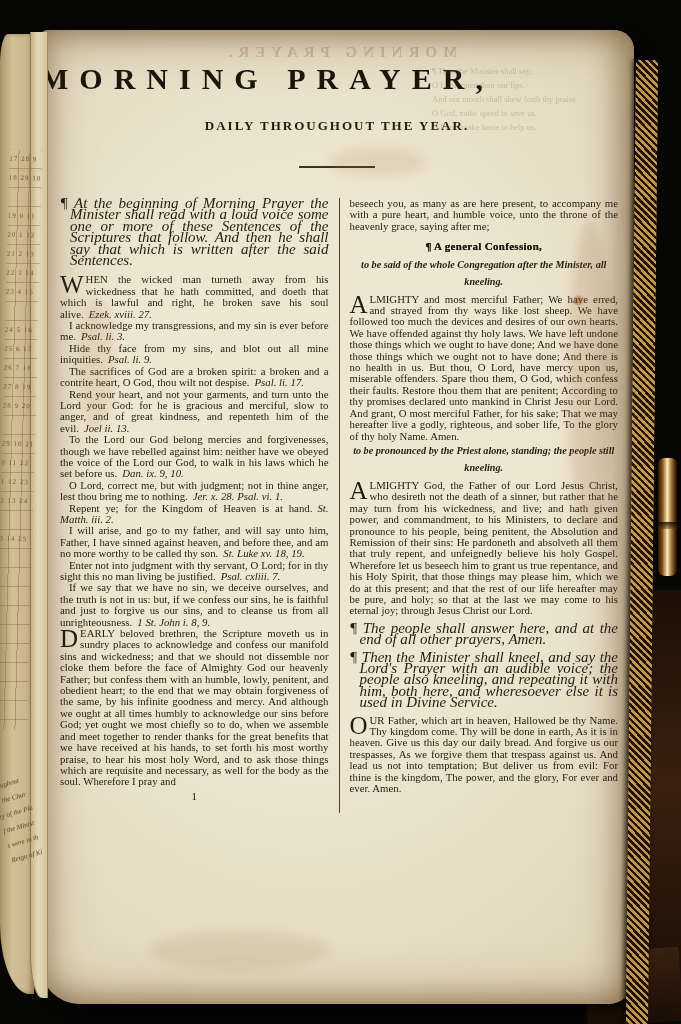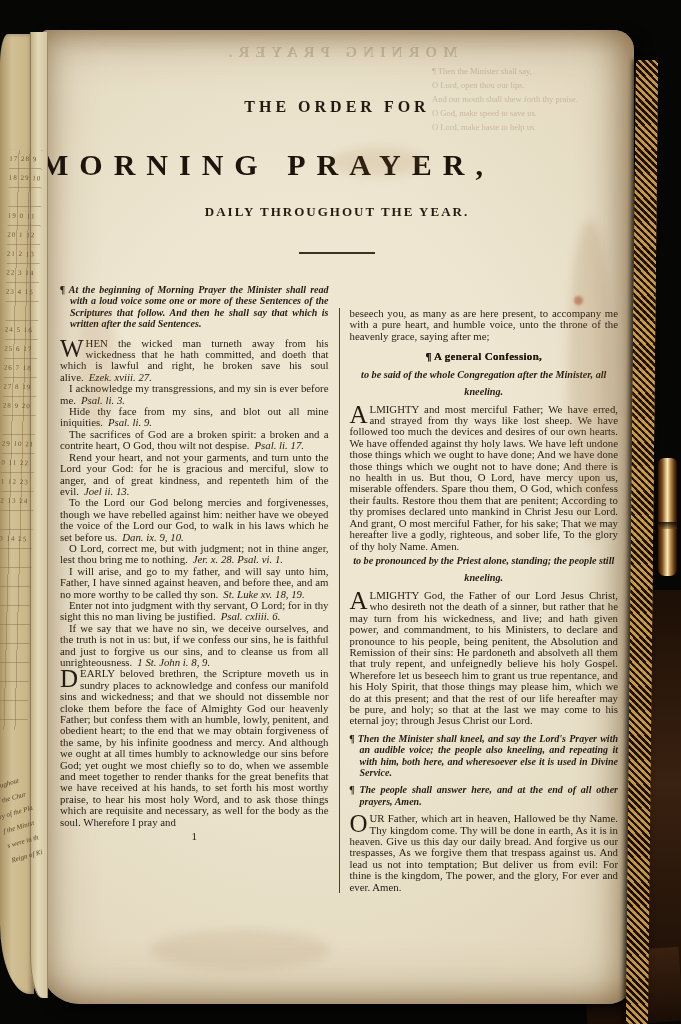--- a/index.html
+++ b/index.html
@@ -61,78 +61,78 @@
   .st4{left:574px;top:296px;width:9px;height:9px;background:rgba(160,60,20,.45);filter:blur(1px);}
   .st5{left:150px;top:930px;width:180px;height:40px;background:rgba(140,100,55,.12);}
 
   
   .hdr1{margin:0;padding-top:68px;text-align:center;font-size:16px;font-weight:bold;letter-spacing:4px;color:#221a10;}
   .hdr2{margin:32px 0 0;text-align:left;font-size:30px;font-weight:bold;letter-spacing:11px;color:#1d150c;}
   .hdr3{margin:22px 0 8px;text-align:center;font-size:13px;font-weight:bold;letter-spacing:2px;}
   .rule{width:76px;height:2px;background:#3c3222;margin:32px auto 0;}
   .cols{display:flex;margin:30px 16px 0 20px;font-size:10.8px;line-height:11.4px;text-align:justify;}
   .colL{width:50%;padding-right:10px;}
-  .colR{width:50%;padding-left:10px;border-left:1px solid #4e4030;margin-top:24px;}
+  .colR{width:50%;padding-left:10px;border-left:1px solid #4e4030;}
   .para{margin:0;text-indent:9px;}
   .drop{text-indent:0;}
   .dropcap{float:left;font-size:25px;line-height:20px;margin:1px 2px 0 0;}
   .cite{font-style:italic;margin-left:5px;}
-  .rubric{font-style:italic;font-weight:bold;font-size:10px;line-height:11.4px;margin:0 0 8px;
+  .rubric{font-style:italic;font-weight:normal;font-size:15px;line-height:11.4px;margin:0 0 8px;
           padding-left:10px;text-indent:-10px;text-align:justify;}
   .rubric.mid{margin:6px 0;}
   .bl-heading{text-align:center;font-weight:bold;font-size:11px;margin:9px 0 3px;letter-spacing:.3px;
     text-shadow:0 0 .5px #241c12;}
   .center-rubric{text-align:center;font-style:italic;font-weight:bold;font-size:10.2px;line-height:17px;margin:0 0 4px;}
   .pageno{text-align:center;margin-top:3px;font-size:11px;text-indent:0;}
 </style>
 </head>
 <body>
 
 <div class="scene">
 
   <div class="cover-right"></div>
   <div class="cover-bottom"></div>
 
   <div class="page">
-    <h3 class="hdr1">THE ORDER FOR</h3>
     <h1 class="hdr2">MORNING PRAYER,</h1>
     <h4 class="hdr3">DAILY THROUGHOUT THE YEAR.</h4>
     <div class="rule"></div>
 
     <div class="cols">
 
       <div class="colL">
         <p class="rubric">¶ At the beginning of Morning Prayer the Minister shall read with a loud voice some one or more of these Sentences of the Scriptures that follow.  And then he shall say that which is written after the said Sentences.</p>
 
         <p class="para drop"><span class="dropcap">W</span><span>HEN the wicked man turneth away from his wickedness that he hath committed, and doeth that which is lawful and right, he broken save his soul alive.</span><span class="cite">Ezek. xviii. 27.</span></p>
         <p class="para"><span>I acknowledge my transgressions, and my sin is ever before me.</span><span class="cite">Psal. li. 3.</span></p>
         <p class="para"><span>Hide thy face from my sins, and blot out all mine iniquities.</span><span class="cite">Psal. li. 9.</span></p>
         <p class="para"><span>The sacrifices of God are a broken spirit: a broken and a contrite heart, O God, thou wilt not despise.</span><span class="cite">Psal. li. 17.</span></p>
         <p class="para"><span>Rend your heart, and not your garments, and turn unto the Lord your God: for he is gracious and merciful, slow to anger, and of great kindness, and repenteth him of the evil.</span><span class="cite">Joel ii. 13.</span></p>
         <p class="para"><span>To the Lord our God belong mercies and forgivenesses, though we have rebelled against him: neither have we obeyed the voice of the Lord our God, to walk in his laws which he set before us.</span><span class="cite">Dan. ix. 9, 10.</span></p>
         <p class="para"><span>O Lord, correct me, but with judgment; not in thine anger, lest thou bring me to nothing.</span><span class="cite">Jer. x. 28.  Psal. vi. 1.</span></p>
+        <p class="para"><span>Repent ye; for the Kingdom of Heaven is at hand.</span><span class="cite">St. Matth. iii. 2.</span></p>
         <p class="para"><span>I will arise, and go to my father, and will say unto him, Father, I have sinned against heaven, and before thee, and am no more worthy to be called thy son.</span><span class="cite">St. Luke xv. 18, 19.</span></p>
-        <p class="para"><span>Enter not into judgment with thy servant, O Lord; for in thy sight this no man living be justified.</span><span class="cite">Psal. cxliii. 6.</span></p>
+        <p class="para"><span>Enter not into judgment with thy servant, O Lord; for in thy sight this no man living be justified.</span><span class="cite">Psal. cxliii. 7.</span></p>
         <p class="para"><span>If we say that we have no sin, we deceive ourselves, and the truth is not in us: but, if we confess our sins, he is faithful and just to forgive us our sins, and to cleanse us from all unrighteousness.</span><span class="cite">1 St. John i. 8, 9.</span></p>
         <p class="para drop"><span class="dropcap">D</span><span>EARLY beloved brethren, the Scripture moveth us in sundry places to acknowledge and confess our manifold sins and wickedness; and that we should not dissemble nor cloke them before the face of Almighty God our heavenly Father; but confess them with an humble, lowly, penitent, and obedient heart; to the end that we may obtain forgiveness of the same, by his infinite goodness and mercy.  And although we ought at all times humbly to acknowledge our sins before God; yet ought we most chiefly so to do, when we assemble and meet together to render thanks for the great benefits that we have received at his hands, to set forth his most worthy praise, to hear his most holy Word, and to ask those things which are requisite and necessary, as well for the body as the soul.  Wherefore I pray and</span></p>
         <p class="pageno">1</p>
       </div>
 
       <div class="colR">
         <p class="para drop"><span>beseech you, as many as are here present, to accompany me with a pure heart, and humble voice, unto the throne of the heavenly grace, saying after me;</span></p>
 
         <p class="bl-heading">¶ A general Confession,</p>
         <p class="center-rubric">to be said of the whole Congregation after the Minister, all kneeling.</p>
         <p class="para drop"><span class="dropcap">A</span><span>LMIGHTY and most merciful Father; We have erred, and strayed from thy ways like lost sheep.  We have followed too much the devices and desires of our own hearts.  We have offended against thy holy laws.  We have left undone those things which we ought to have done; And we have done those things which we ought not to have done; And there is no health in us.  But thou, O Lord, have mercy upon us, miserable offenders.  Spare thou them, O God, which confess their faults.  Restore thou them that are penitent; According to thy promises declared unto mankind in Christ Jesu our Lord.  And grant, O most merciful Father, for his sake; That we may hereafter live a godly, righteous, and sober life, To the glory of thy holy Name.  Amen.</span></p>
 
         <p class="center-rubric">to be pronounced by the Priest alone, standing; the people still kneeling.</p>
         <p class="para drop"><span class="dropcap">A</span><span>LMIGHTY God, the Father of our Lord Jesus Christ, who desireth not the death of a sinner, but rather that he may turn from his wickedness, and live; and hath given power, and commandment, to his Ministers, to declare and pronounce to his people, being penitent, the Absolution and Remission of their sins: He pardoneth and absolveth all them that truly repent, and unfeignedly believe his holy Gospel.  Wherefore let us beseech him to grant us true repentance, and his Holy Spirit, that those things may please him, which we do at this present; and that the rest of our life hereafter may be pure, and holy; so that at the last we may come to his eternal joy; through Jesus Christ our Lord.</span></p>
 
+        <p class="rubric mid">¶ The people shall answer here, and at the end of all other prayers, Amen.</p>
         <p class="rubric mid">¶ Then the Minister shall kneel, and say the Lord's Prayer with an audible voice; the people also kneeling, and repeating it with him, both here, and wheresoever else it is used in Divine Service.</p>
-        <p class="rubric mid">¶ The people shall answer here, and at the end of all other prayers, Amen.</p>
         <p class="para drop"><span class="dropcap">O</span><span>UR Father, which art in heaven, Hallowed be thy Name.  Thy kingdom come.  Thy will be done in earth, As it is in heaven.  Give us this day our daily bread.  And forgive us our trespasses, As we forgive them that trespass against us.  And lead us not into temptation; But deliver us from evil: For thine is the kingdom, The power, and the glory, For ever and ever.   Amen.</span></p>
       </div>
 
     </div>
   </div>
 
   <div class="edge1"></div>
   <div class="edge2"></div>
   <div class="edge-table">17 28 9
 18 29 10

